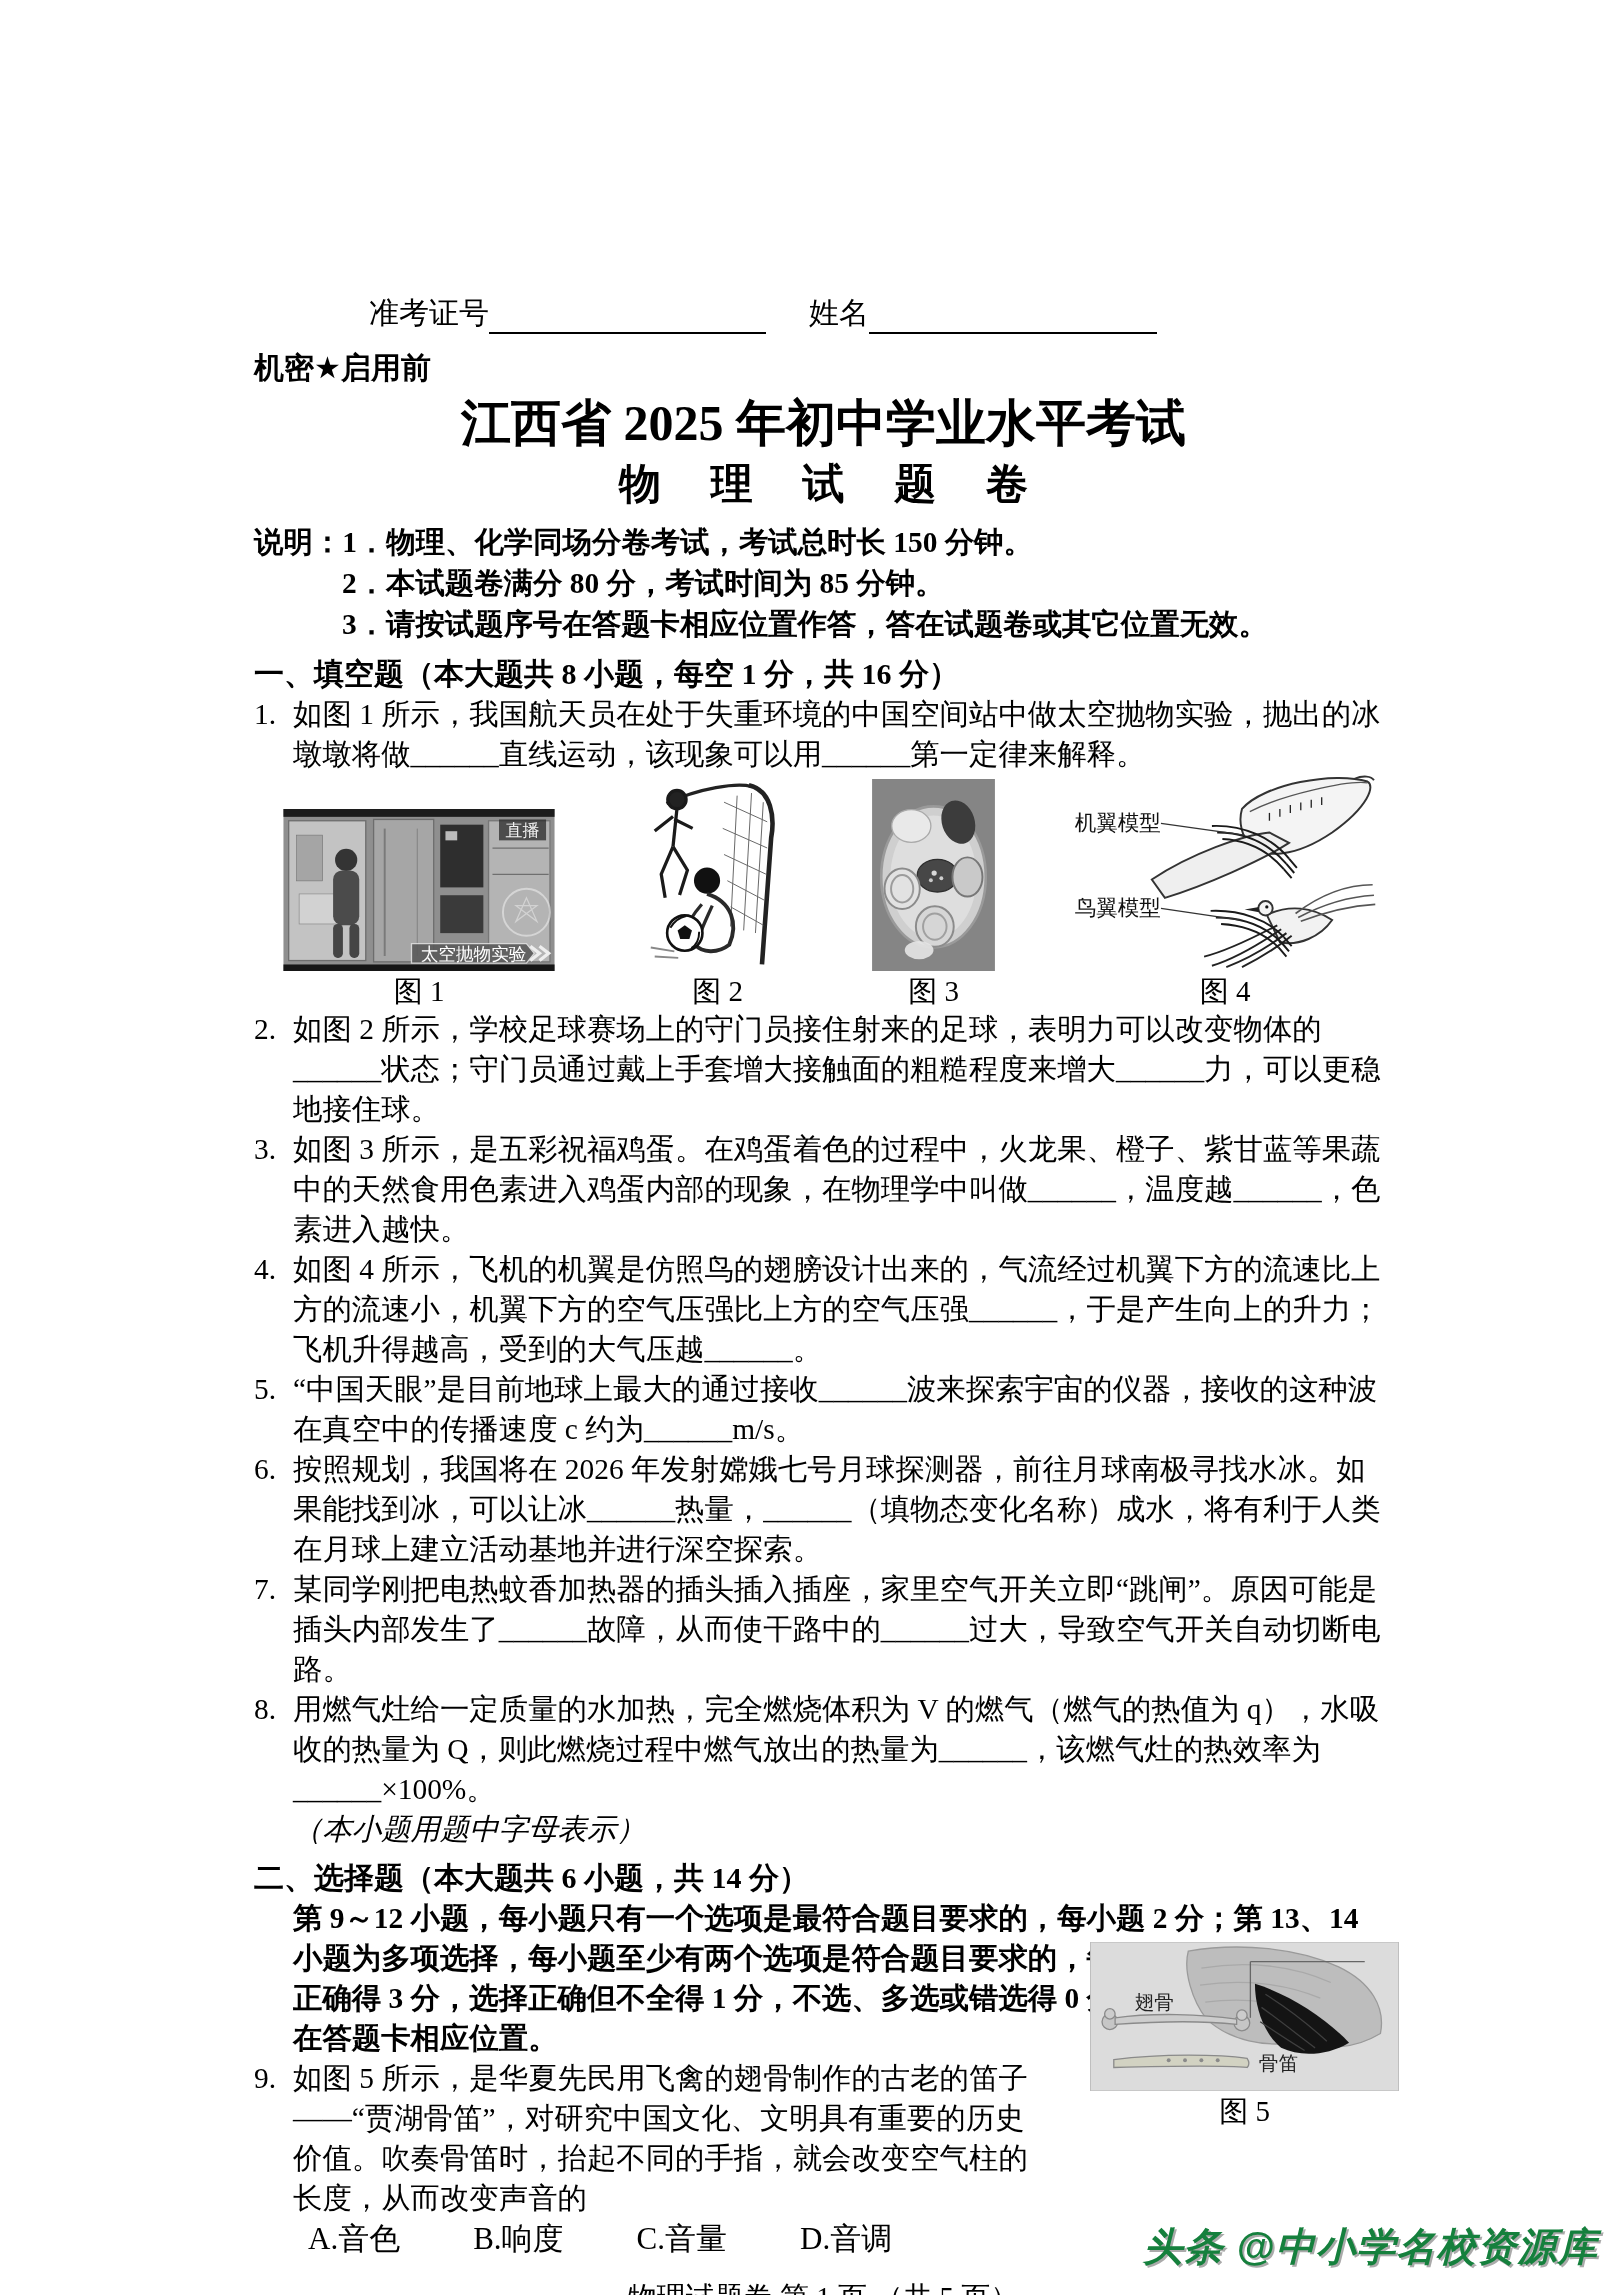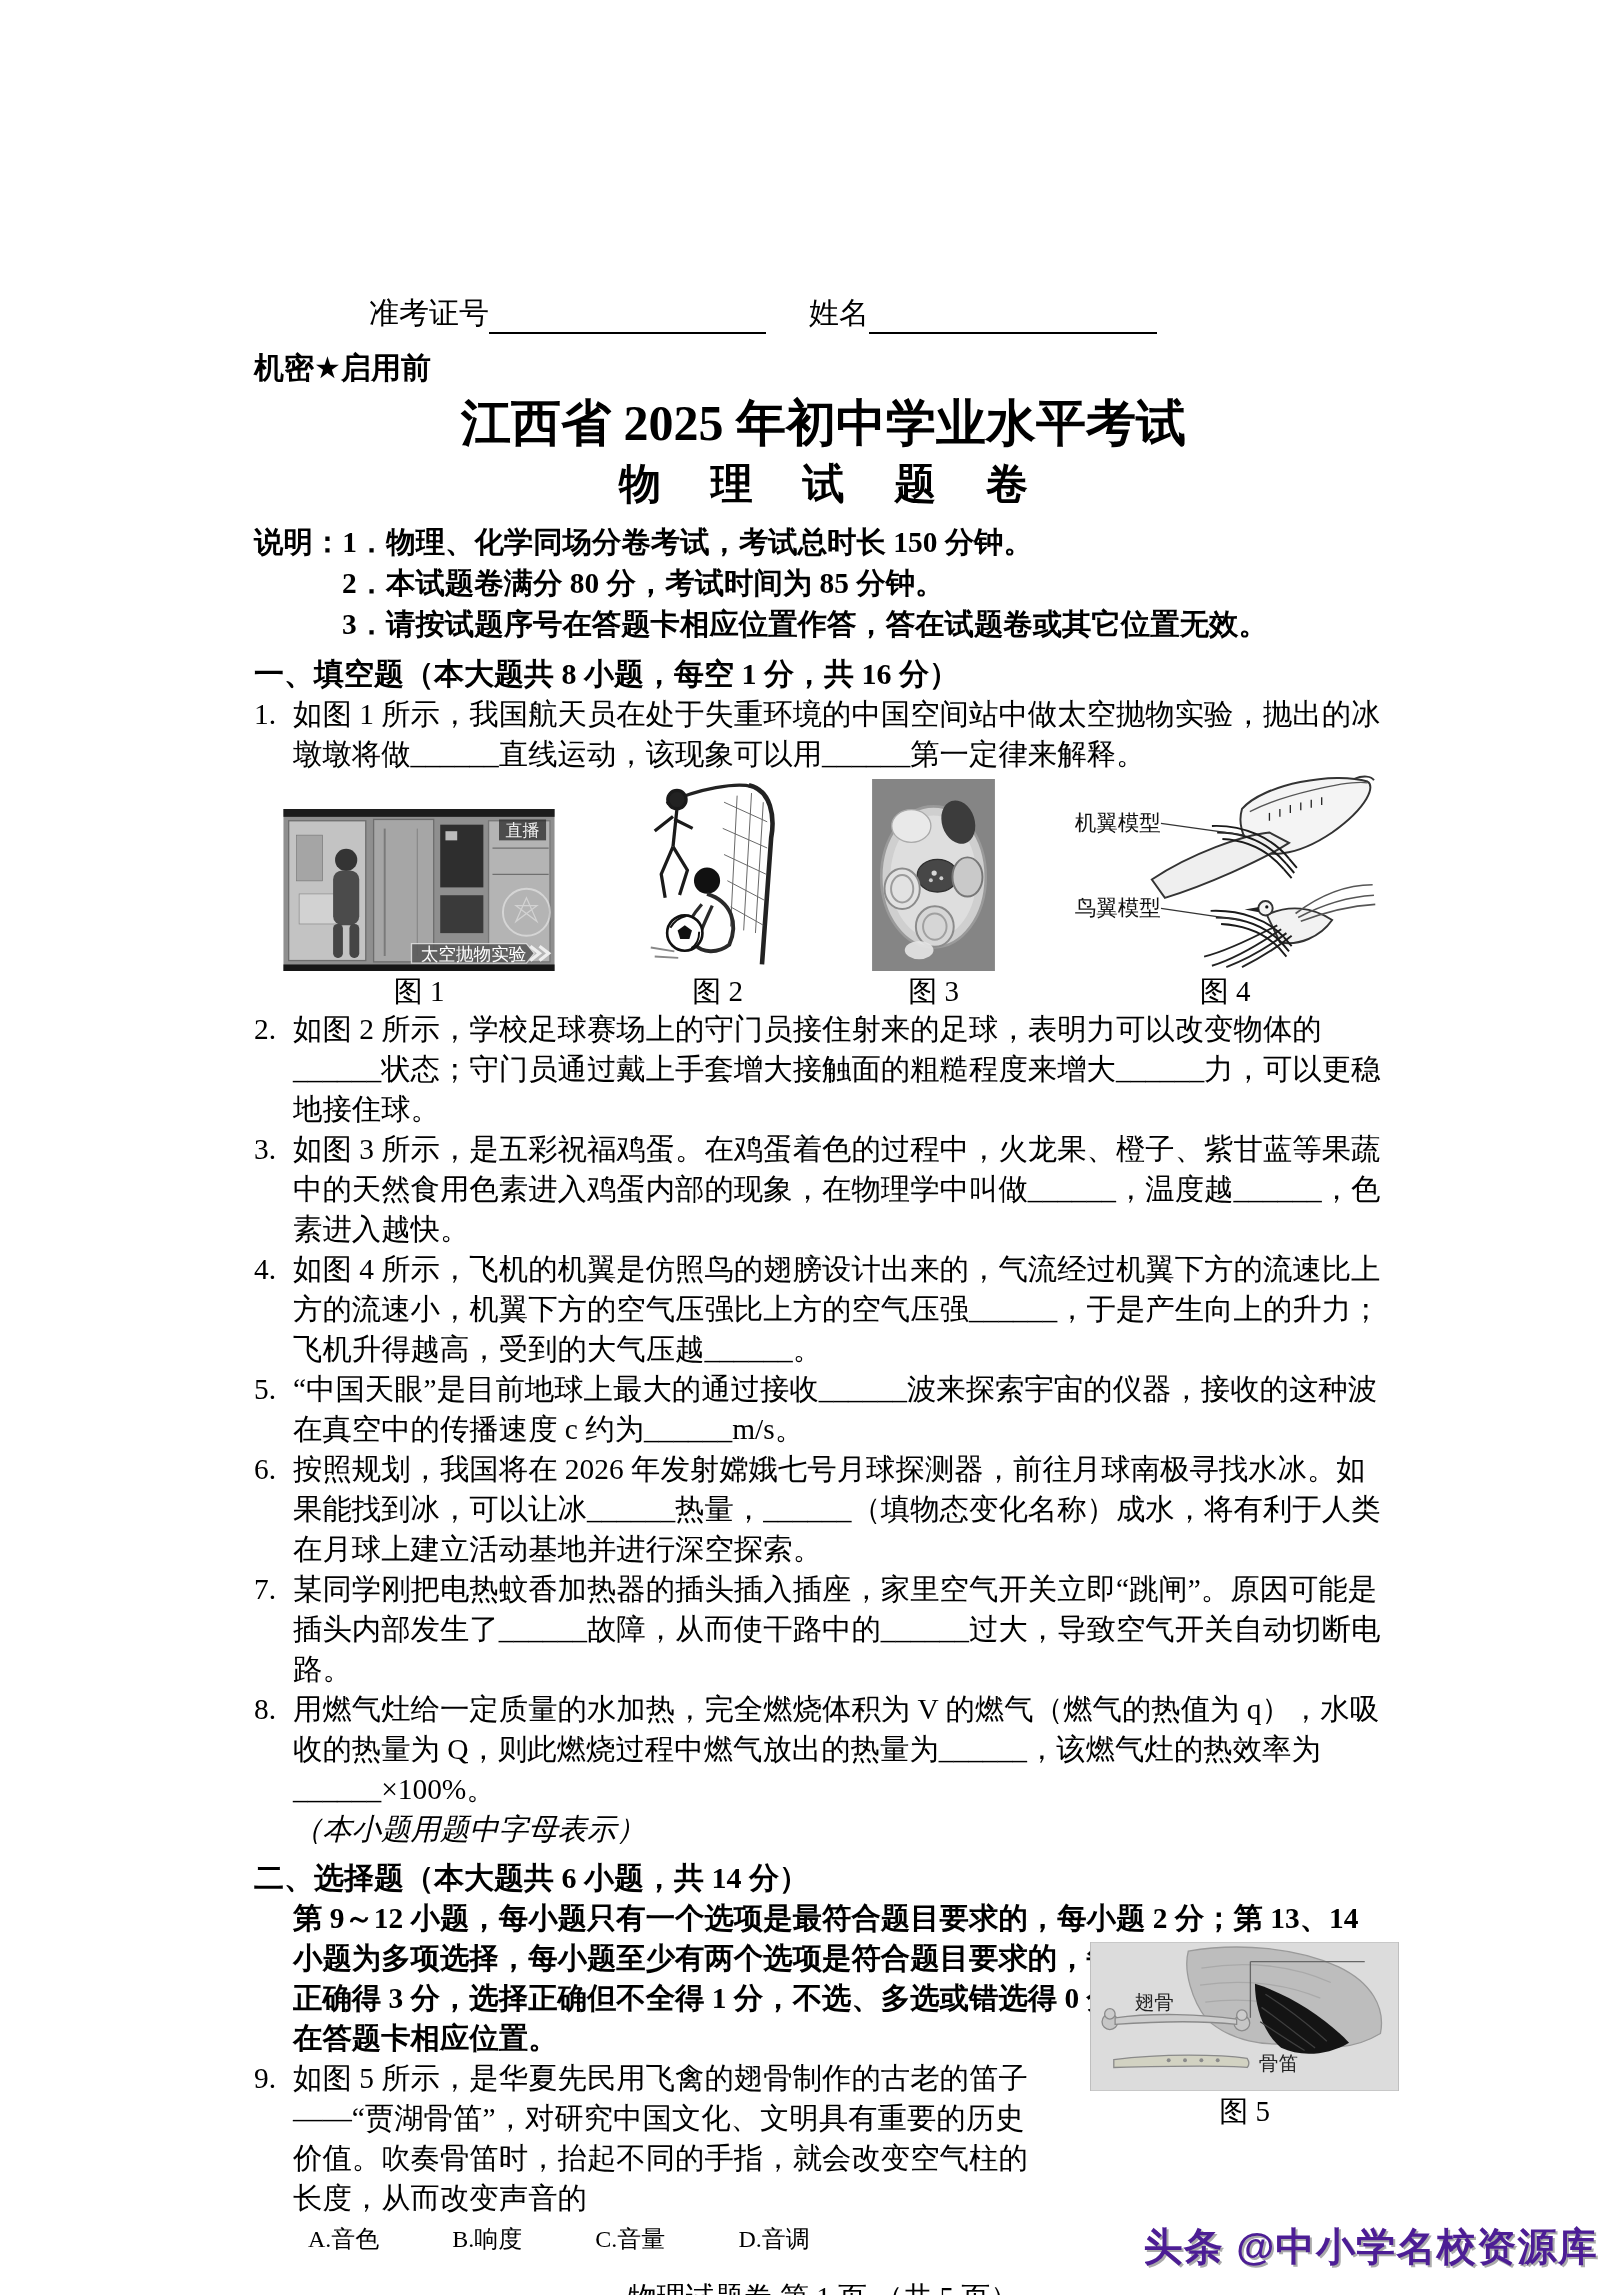--- a/index.html
+++ b/index.html
@@ -41,30 +41,30 @@
   .fig1 { left: 29px; }
   .fig2 { left: 385px; align-items: center; }
   .fig3 { left: 618px; }
   .fig4 { left: 819px; }
   .fig svg { display: block; }
 
   
   .sec2 { position: relative; }
   .intro { font-weight: bold; font-size: 29.4px; line-height: 40px; padding-left: 39px; }
   .q9 { padding-right: 357px; }
-  .options { display: flex; gap: 73px; font-size: 24px; line-height: 42px; padding-left: 54px; }
+  .options { display: flex; gap: 73px; font-size: 31px; line-height: 42px; padding-left: 54px; }
   .fig5-block { position: absolute; right: 3.9px; top: 85px; width: 309px; display: flex; flex-direction: column; align-items: center; padding-left: 20px; }
 
   .footer { text-align: center; font-size: 29px; margin-top: 18.3px; }
 
   .watermark {
     position: absolute; right: 25px; top: 2220px;
     font-family: "Liberation Sans", "DejaVu Sans", sans-serif;
     font-weight: bold; font-size: 39px; letter-spacing: 1.3px;
-    color: #4c1d95; text-shadow: 2px 2px 0 #aaa;
+    color: #15803d; text-shadow: 2px 2px 0 #aaa; font-style: italic;
   }
 </style>
 </head>
 <body>
 
 <div class="content">
 
   <div class="id-row">
     <span>准考证号</span><span class="fill-line fill-exam"></span><span class="name-label">姓名</span><span class="fill-line fill-name"></span>
   </div>

